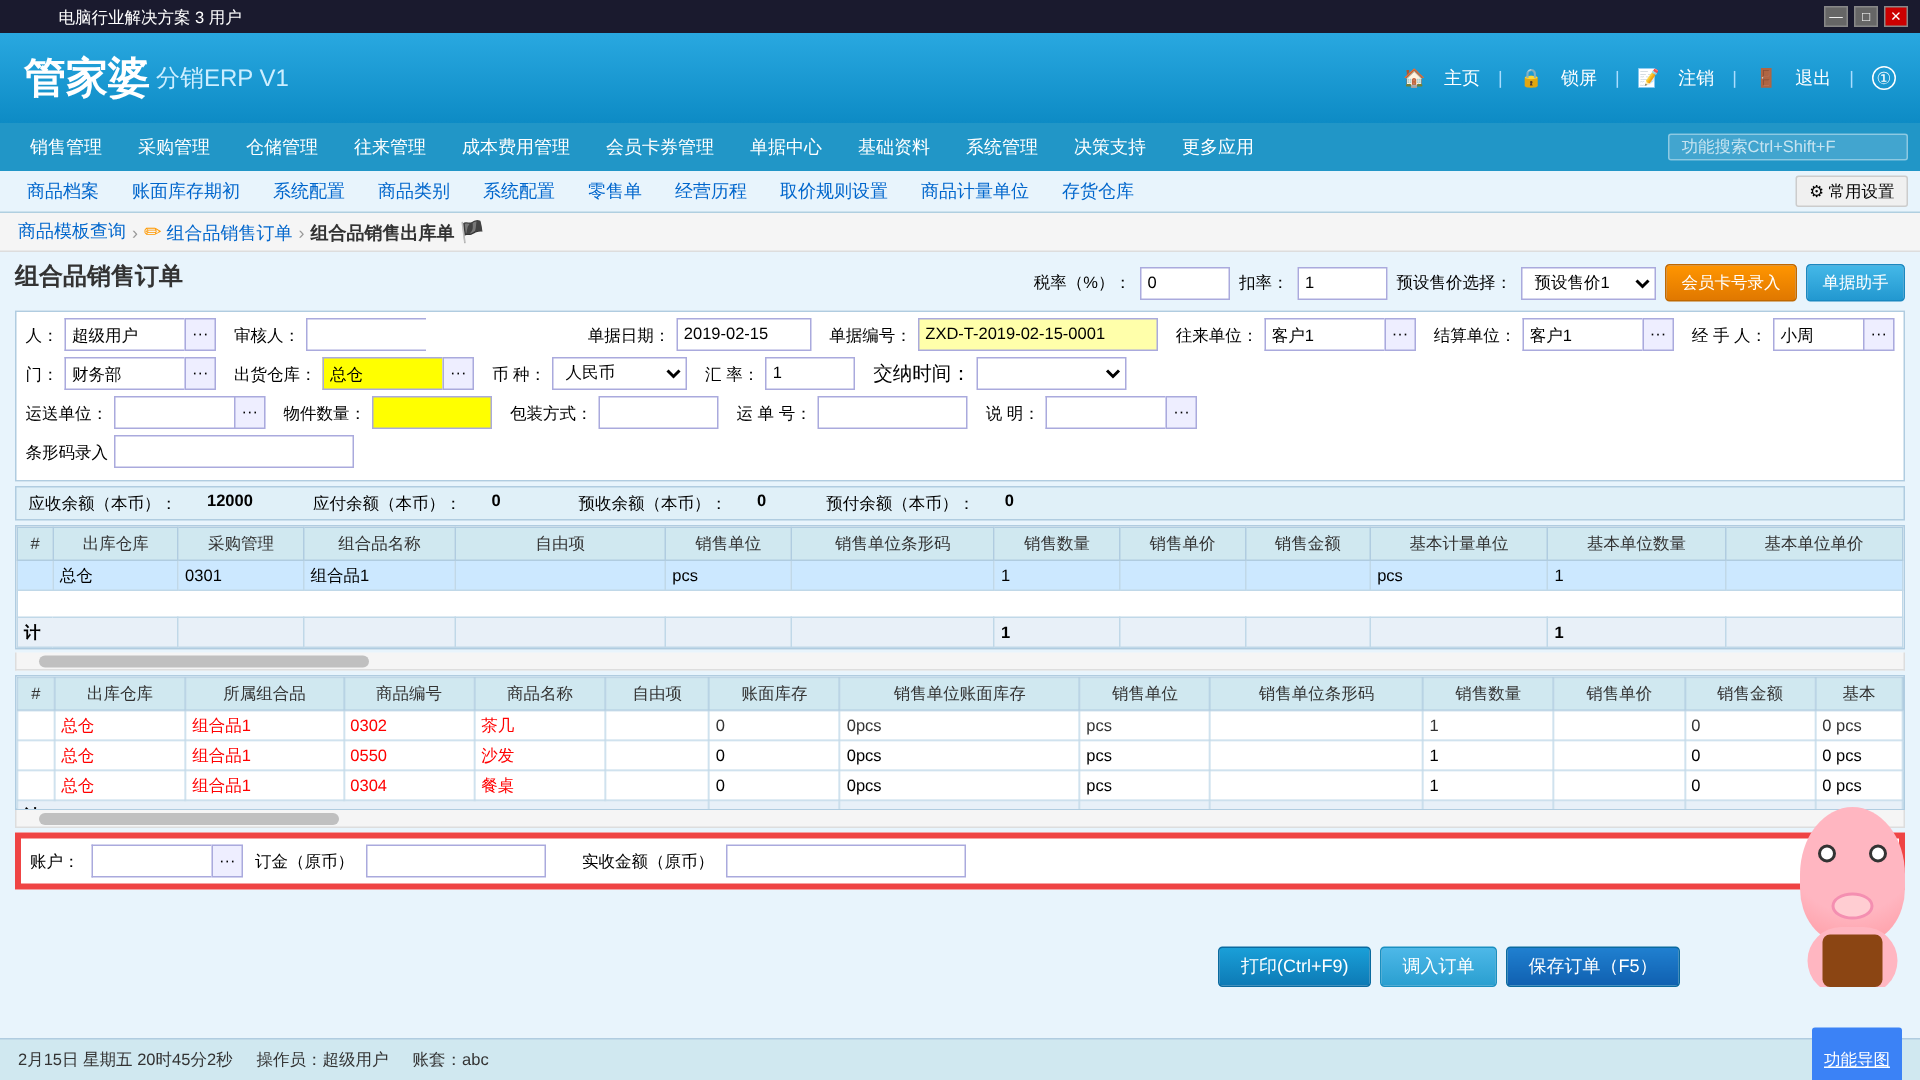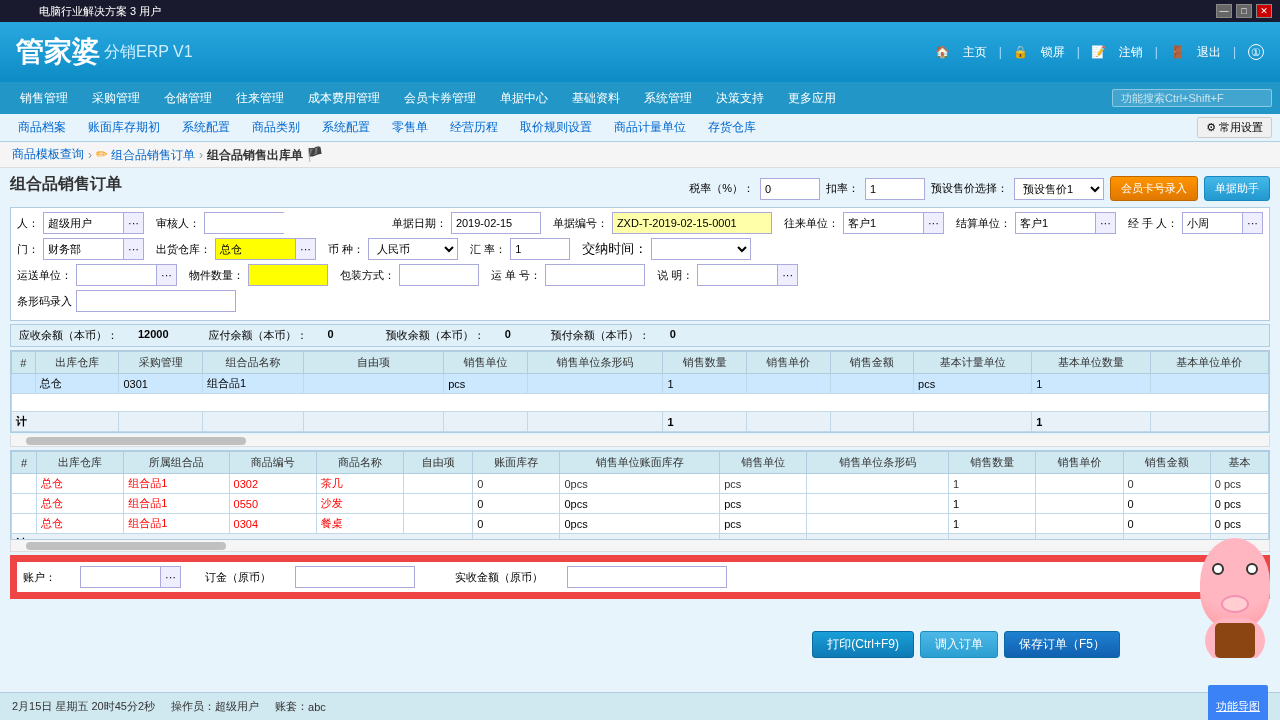--- a/index.html
+++ b/index.html
@@ -401,21 +401,21 @@
             <td></td>
         </tr>
       </tbody>
     </table>
   </div>
 
   <div style="height:12px; background:#f5f5f5; border:1px solid #ddd; border-top:none; margin-bottom:3px; position:relative;">
     <div style="position:absolute; left:15px; top:2px; width:200px; height:8px; background:#c0c0c0; border-radius:4px;"></div>
   </div>
 
-  <div style="background:white; border:7px solid #ef4444; padding:4px 6px; display:flex; align-items:center; gap:24px;">
+  <div style="background:white; border:4px solid #ef4444; padding:4px 6px; display:flex; align-items:center; gap:8px;">
     <span style="font-size:11px;">账户：</span>
     <div class="input-with-btn">
       <input class="form-input" style="width: 80px;" value="">
       <button class="btn-dots">···</button>
     </div>
     <span style="font-size:11px; margin-left:0;">订金（原币）</span>
     <input class="form-input" style="width: 120px;" value="">
     <span style="font-size:11px; margin-left:16px;">实收金额（原币）</span>
     <input class="form-input" style="width: 160px;" value="">
   </div>

